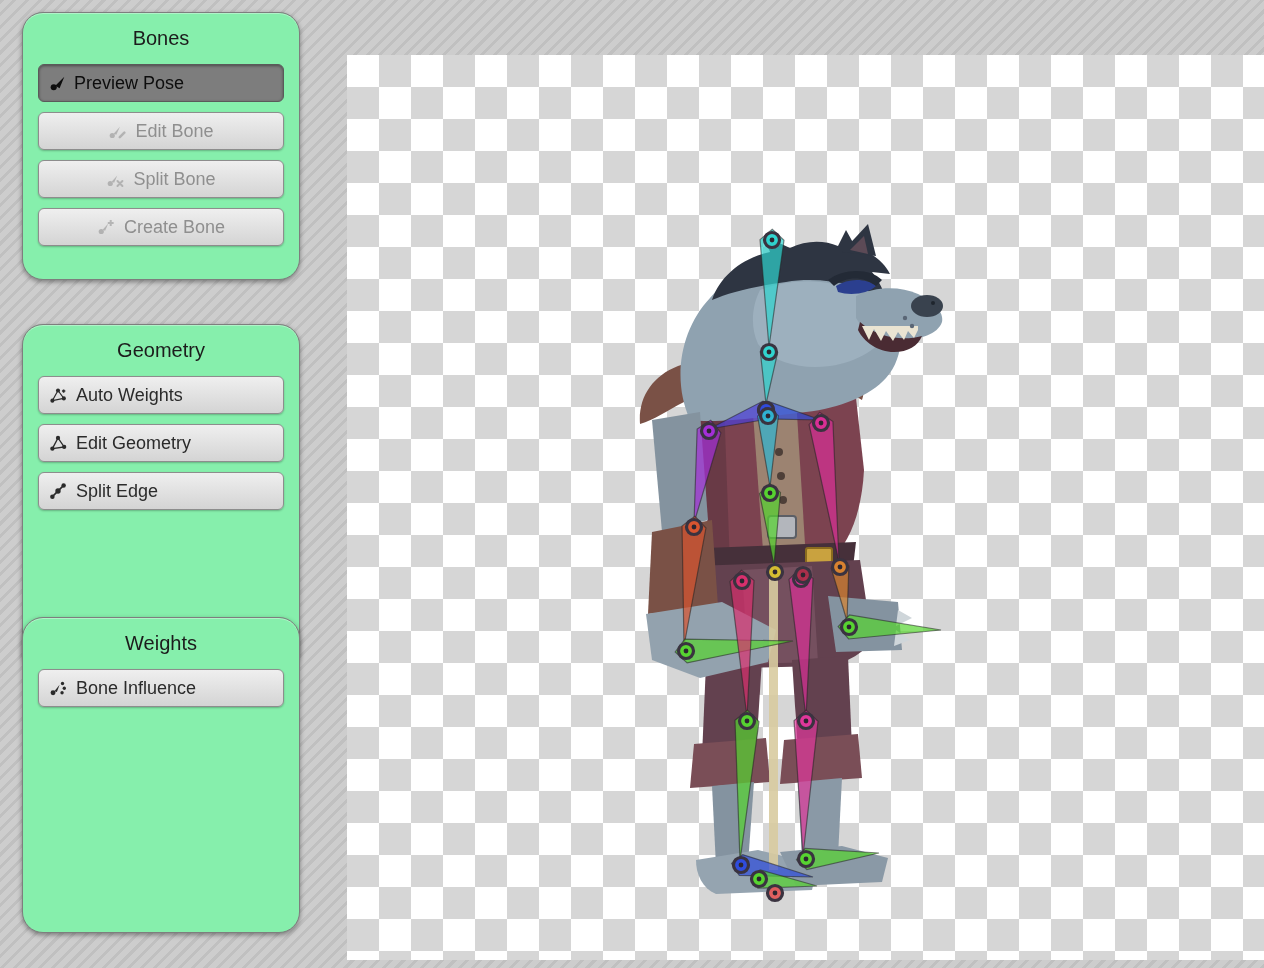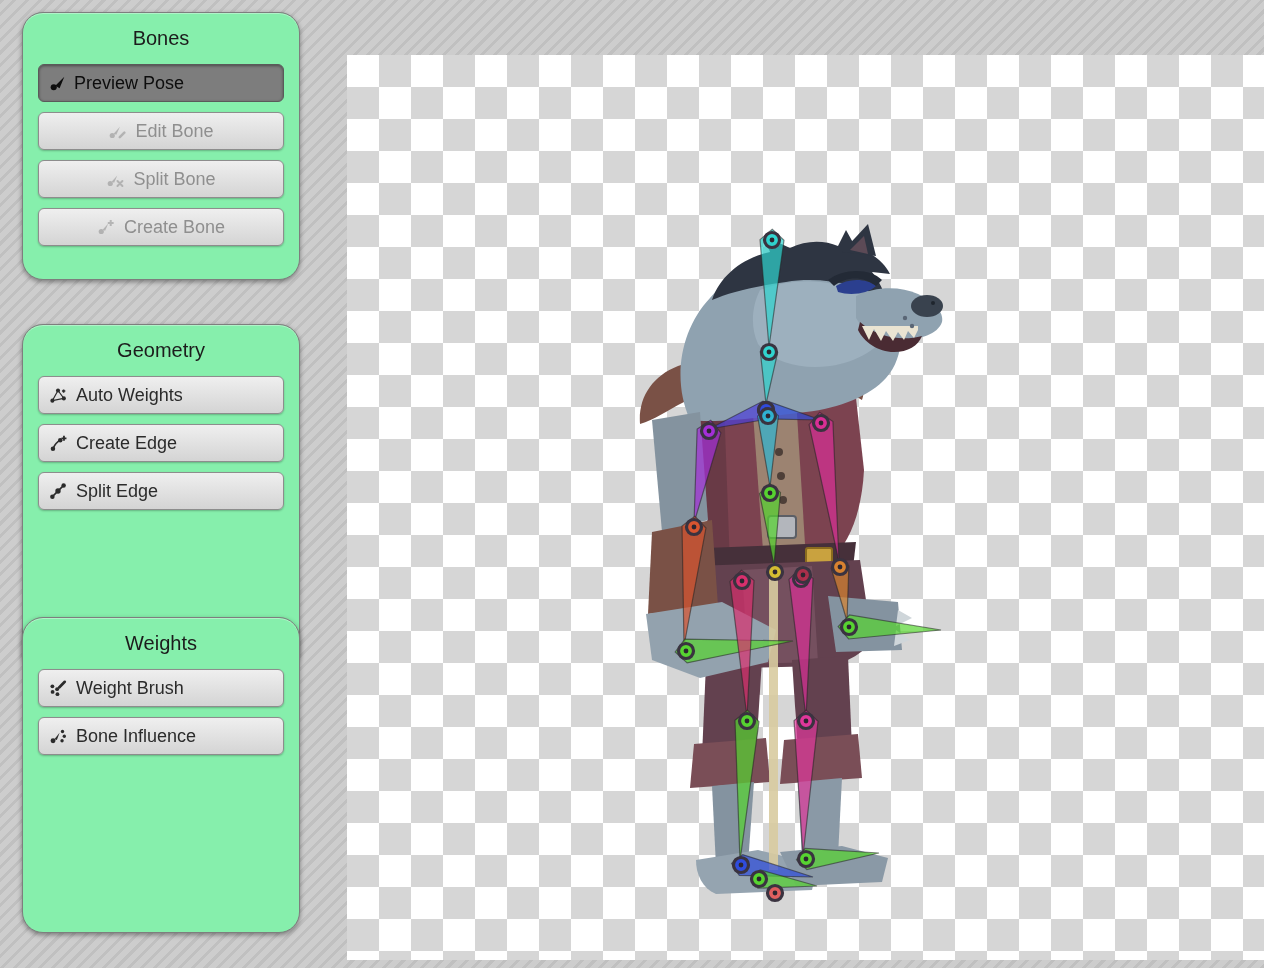--- a/index.html
+++ b/index.html
@@ -238,55 +238,43 @@
           <circle cx="13.2" cy="11" r="1.8"></circle>
           <path d="M3 13 L8 4 L13.2 11 Z" stroke="currentColor" stroke-width="1" fill="none"></path>
           <path d="M13 3 v3 M11.5 4.5 h3" stroke="currentColor" stroke-width="1.4" fill="none"></path>
         </svg>
     </span>
     <span>Auto Weights</span>
   </button>
   <button class="tool-btn">
     <span class="icon">
       <svg viewBox="0 0 16 16" fill="currentColor">
-          <circle cx="3.5" cy="13" r="2"></circle>
-          <circle cx="10" cy="5.5" r="2"></circle>
-          <path d="M3.5 13 C5 9.5 7 7 10 5.5" stroke="currentColor" stroke-width="1.4" fill="none"></path>
-          <path d="M13.3 1.6 v4.4 M11.1 3.8 h4.4" stroke="currentColor" stroke-width="1.6" fill="none"></path>
-        </svg>
-    </span>
-    <span>Create Edge</span>
+          <circle cx="3" cy="13" r="1.9"></circle>
+          <circle cx="8" cy="3.5" r="1.9"></circle>
+          <circle cx="13.5" cy="11.5" r="1.9"></circle>
+          <path d="M3 13 L8 3.5 L13.5 11.5 Z" stroke="currentColor" stroke-width="1.2" fill="none"></path>
+        </svg>
+    </span>
+    <span>Edit Geometry</span>
   </button>
   <button class="tool-btn">
     <span class="icon">
       <svg viewBox="0 0 16 16" fill="currentColor">
           <path d="M3 13 L13 3" stroke="currentColor" stroke-width="1.4" fill="none"></path>
           <circle cx="3" cy="13" r="2"></circle>
           <circle cx="13" cy="3" r="2"></circle>
           <circle cx="8" cy="8" r="2.4"></circle>
         </svg>
     </span>
     <span>Split Edge</span>
   </button>
 </div>
 
 <div class="panel" id="panel-weights">
   <div class="panel-title">Weights</div>
-  <button class="tool-btn">
-    <span class="icon">
-      <svg viewBox="0 0 16 16" fill="currentColor">
-          <circle cx="3" cy="6.5" r="1.7"></circle>
-          <circle cx="3.2" cy="11.5" r="1.7"></circle>
-          <circle cx="7.2" cy="9" r="1.7"></circle>
-          <circle cx="7.5" cy="13.5" r="1.7"></circle>
-          <path d="M9 7.5 L14 2.5" stroke="currentColor" stroke-width="2.4" fill="none" stroke-linecap="round"></path>
-        </svg>
-    </span>
-    <span>Weight Brush</span>
-  </button>
   <button class="tool-btn">
     <span class="icon">
       <svg viewBox="0 0 16 16" fill="currentColor">
           <circle cx="3.6" cy="12.2" r="2.2"></circle>
           <path d="M4.8 10.8 L9.4 5 L7 11.6 Z"></path>
           <circle cx="12" cy="4" r="1.5"></circle>
           <circle cx="13.6" cy="8.2" r="1.5"></circle>
           <circle cx="11.6" cy="12.2" r="1.5"></circle>
         </svg>
     </span>

